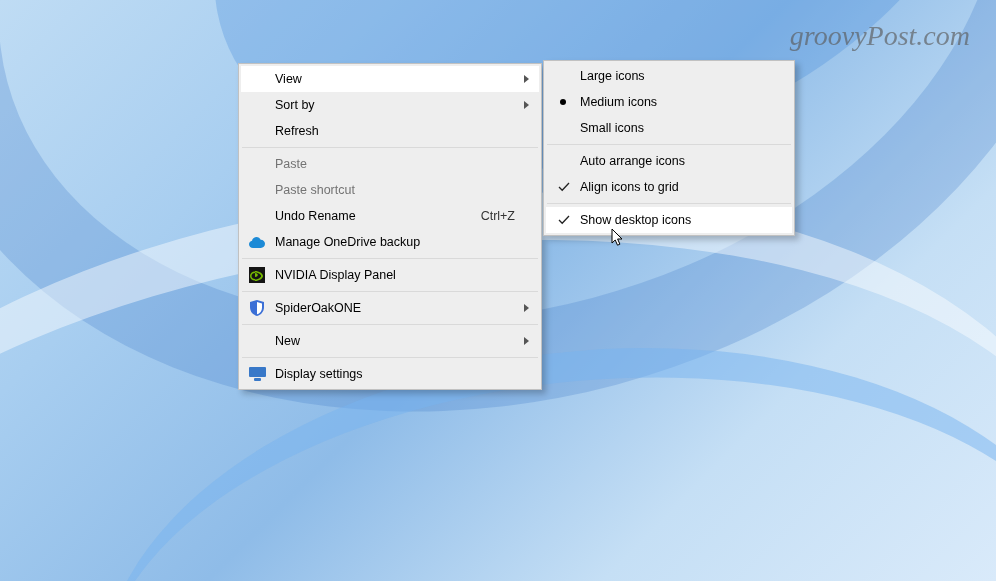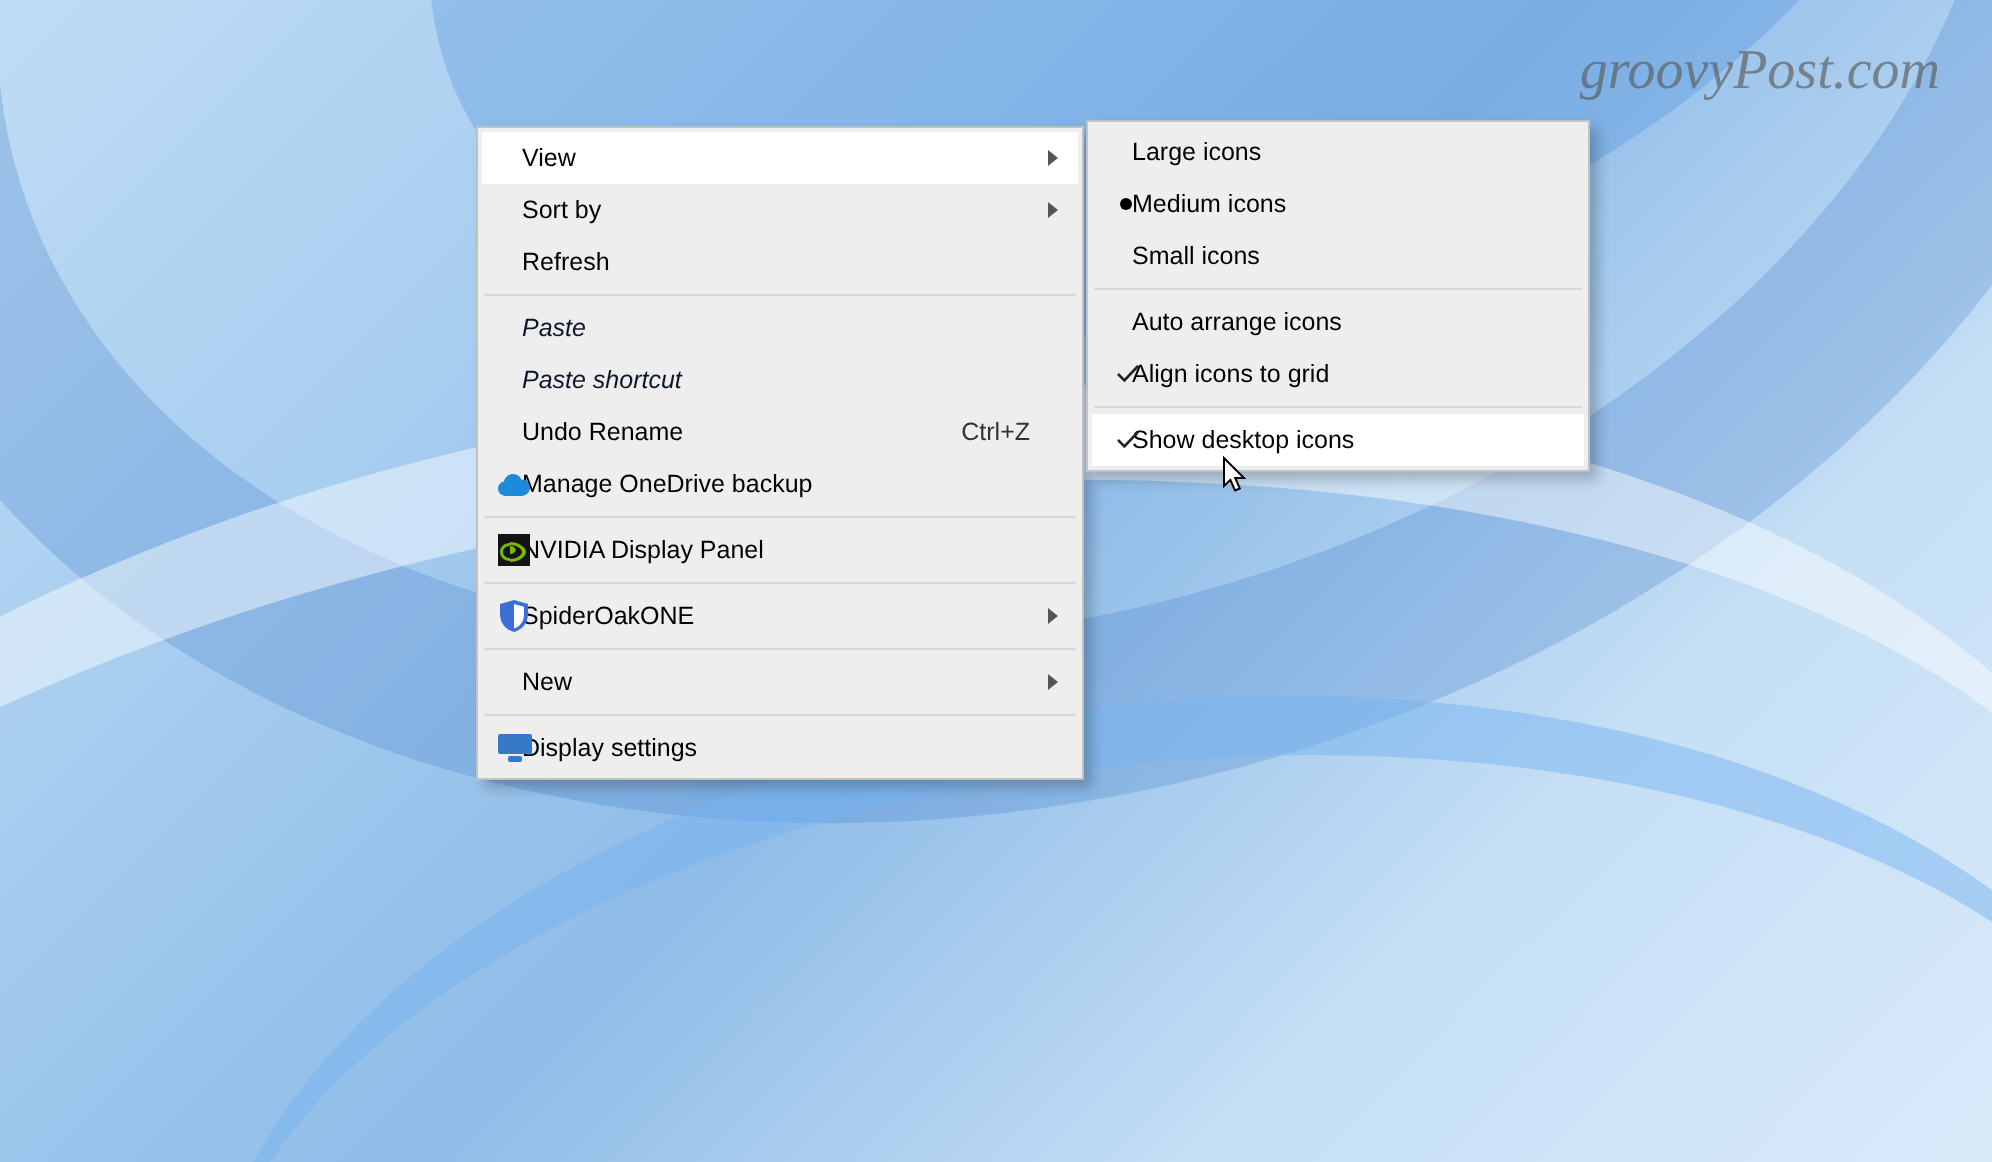--- a/index.html
+++ b/index.html
@@ -58,27 +58,27 @@
       box-shadow: 4px 4px 6px rgba(0,0,0,0.22);
       padding: 2px;
       color: #000;
     }
     .menu.main { top: 63px; left: 238px; width: 304px; }
     .menu.sub  { top: 60px; left: 543px; width: 252px; }
     .item {
       display: flex;
       align-items: center;
       height: 26px;
-      padding: 0 24px 0 20px;
+      padding: 0 24px 0 34px;
       position: relative;
       cursor: default;
       white-space: nowrap;
     }
     .item.hover { background: #fff; }
-    .item.disabled { color: #0f172a; font-style: italic; }
+    .item.disabled { color: #737373; }
     .item .label { flex: 1; }
     .item .accel { color: #333; margin-left: 20px; }
     .sep { height: 1px; background: #d9d9d9; margin: 3px 1px; }
     .arrow {
       position: absolute; right: 10px; top: 50%; transform: translateY(-50%);
       width: 0; height: 0;
       border-top: 4px solid transparent;
       border-bottom: 4px solid transparent;
       border-left: 5px solid #555;
     }

